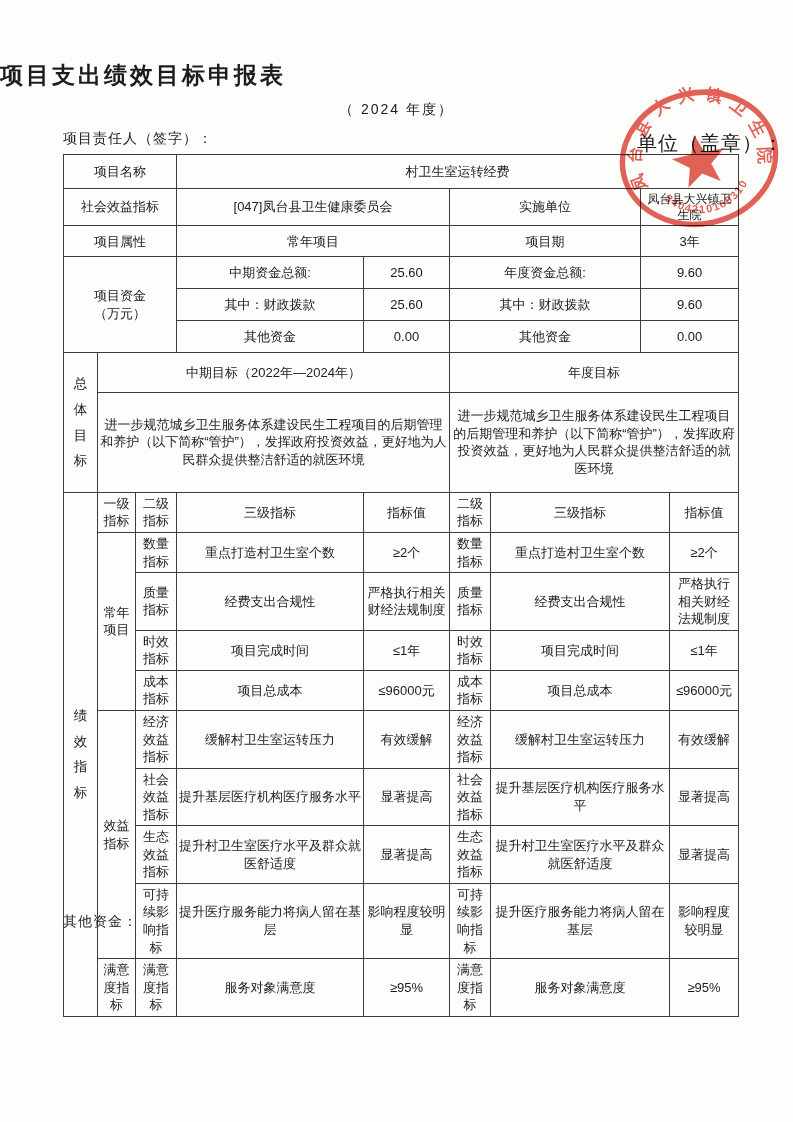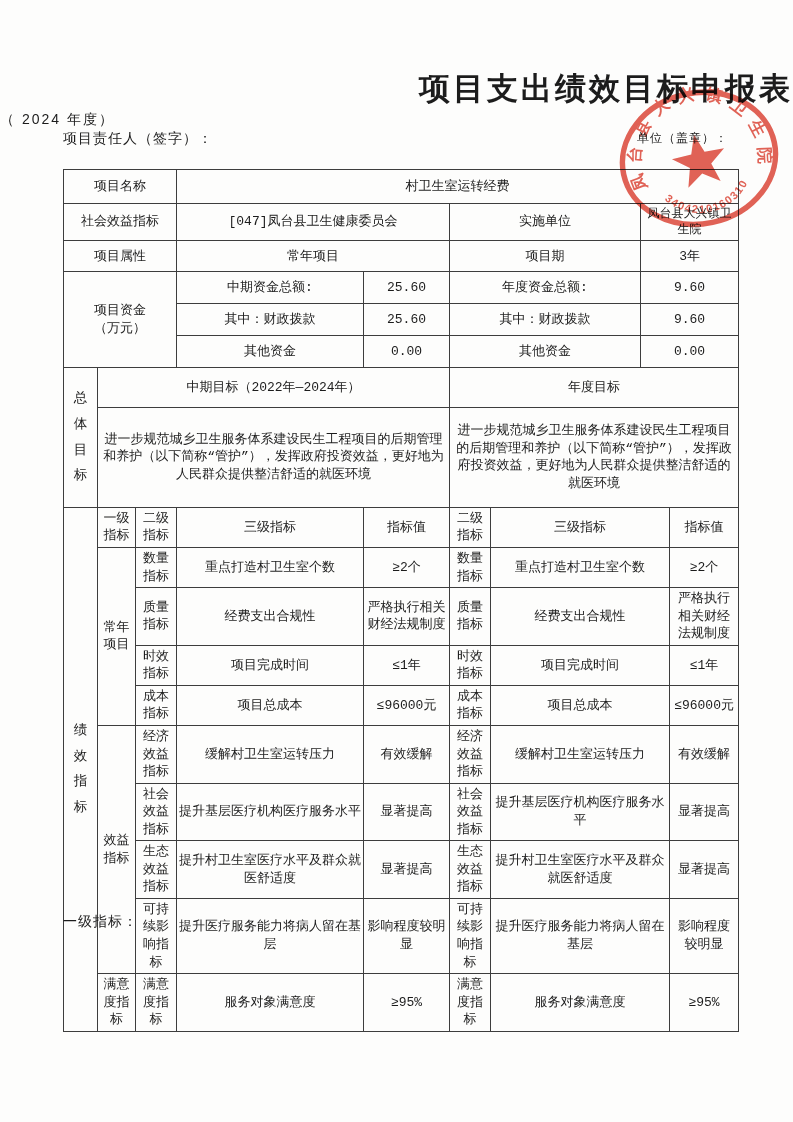--- a/index.html
+++ b/index.html
@@ -8,36 +8,36 @@
     width:793px; height:1122px;
     background:#e8e8e8;
     font-family:"Liberation Sans","DejaVu Sans",sans-serif;
     color:#1c1c1c;
   }
   .page {
     position:relative; width:793px; height:1122px;
     background:#fdfdfc; overflow:hidden;
   }
   .doc-title {
-    position:absolute; top:68px; left:0; width:100%;
-    text-align:right; font-size:31px; font-weight:bold; letter-spacing:3px;
+    position:absolute; top:60px; left:0; width:100%;
+    text-align:left; font-size:23px; font-weight:bold; letter-spacing:3px;
   }
   .doc-subtitle {
-    position:absolute; top:111px; left:0; width:100%;
-    font-size:14px; letter-spacing:2px;
+    position:absolute; top:101px; left:0; width:100%;
+    text-align:center; font-size:14px; letter-spacing:2px;
   }
   .signer-label {
     position:absolute; left:63px; top:130px; font-size:14px; letter-spacing:1px;
   }
   .seal-caption {
-    position:absolute; left:637px; top:130px; font-size:12px; letter-spacing:1px;font-family:Liberation Serif, serif;
+    position:absolute; left:637px; top:130px; font-size:20px; letter-spacing:1px;font-family:Liberation Serif, serif;
   }
   table.main {
-    position:absolute; left:63px; top:169px; width:675px;
-    border-collapse:collapse; table-layout:fixed;font-family:Liberation Mono, monospace;
+    position:absolute; left:63px; top:154px; width:675px;
+    border-collapse:collapse; table-layout:fixed;
   }
   table.main td {
     border:1.6px solid #3d3d3d;
     font-size:13px; text-align:center; vertical-align:middle;
     padding:2px; line-height:1.35;
     overflow:hidden; word-break:break-all;
   }
   td.prewrap { white-space:pre-line; }
   td.tl  { text-align:left; padding-left:8px; }
   td.ind { text-align:left; padding-left:24px; }
@@ -222,21 +222,21 @@
       <td>满意度指标</td>
       <td>服务对象满意度</td>
       <td>≥95%</td>
       <td>满意度指标</td>
       <td colspan="2">服务对象满意度</td>
       <td>≥95%</td>
     </tr>
   </tbody>
     </table>
 
-  <div class="footer-label">一级指标：</div>
+  <div class="footer-label">其他资金：</div>
 
   <svg class="stamp" viewBox="0 0 178 158" xmlns="http://www.w3.org/2000/svg">
     <defs>
       <path id="arcTop" d="M 34.5,99.5 A 59.5,59.5 0 1 1 142.5,99.5" fill="none"></path>
       <path id="arcBottom" d="M 45.0,106.5 A 53,53 0 0 0 131.5,106.5" fill="none"></path>
     </defs>
     <ellipse cx="88" cy="74" rx="77" ry="65.5" fill="none" stroke="#dc4334" stroke-width="5.5"></ellipse>
     <polygon fill="#dc4334" points="88,50 94.8,68.7 114.6,69.3 98.9,81.6 104.5,100.7 88,89.5 71.5,100.7 77.1,81.6 61.4,69.3 81.2,68.7"></polygon>
     <text fill="#dc4334" font-size="16.5" font-family="Liberation Sans, sans-serif">
       <textPath href="#arcTop" startOffset="50%" text-anchor="middle" lengthAdjust="spacing" textLength="222">凤台县大兴镇卫生院</textPath>

